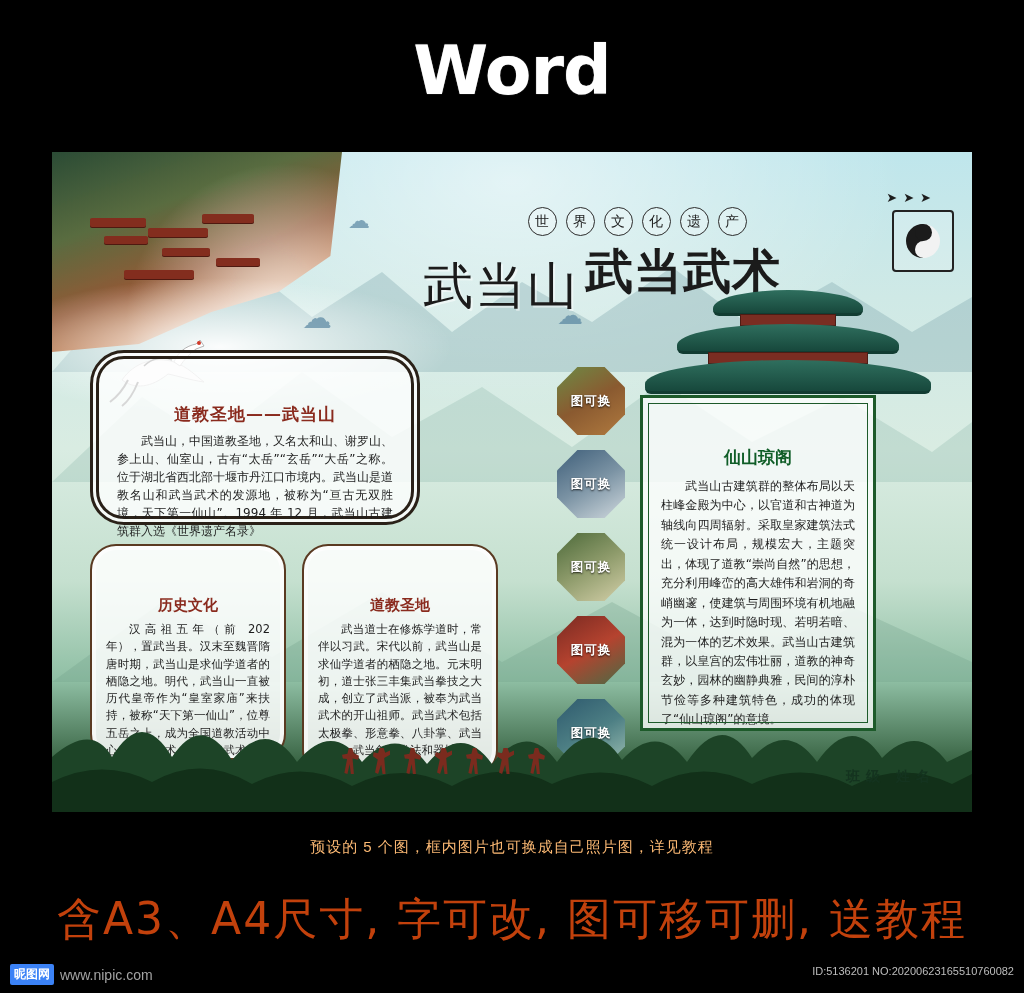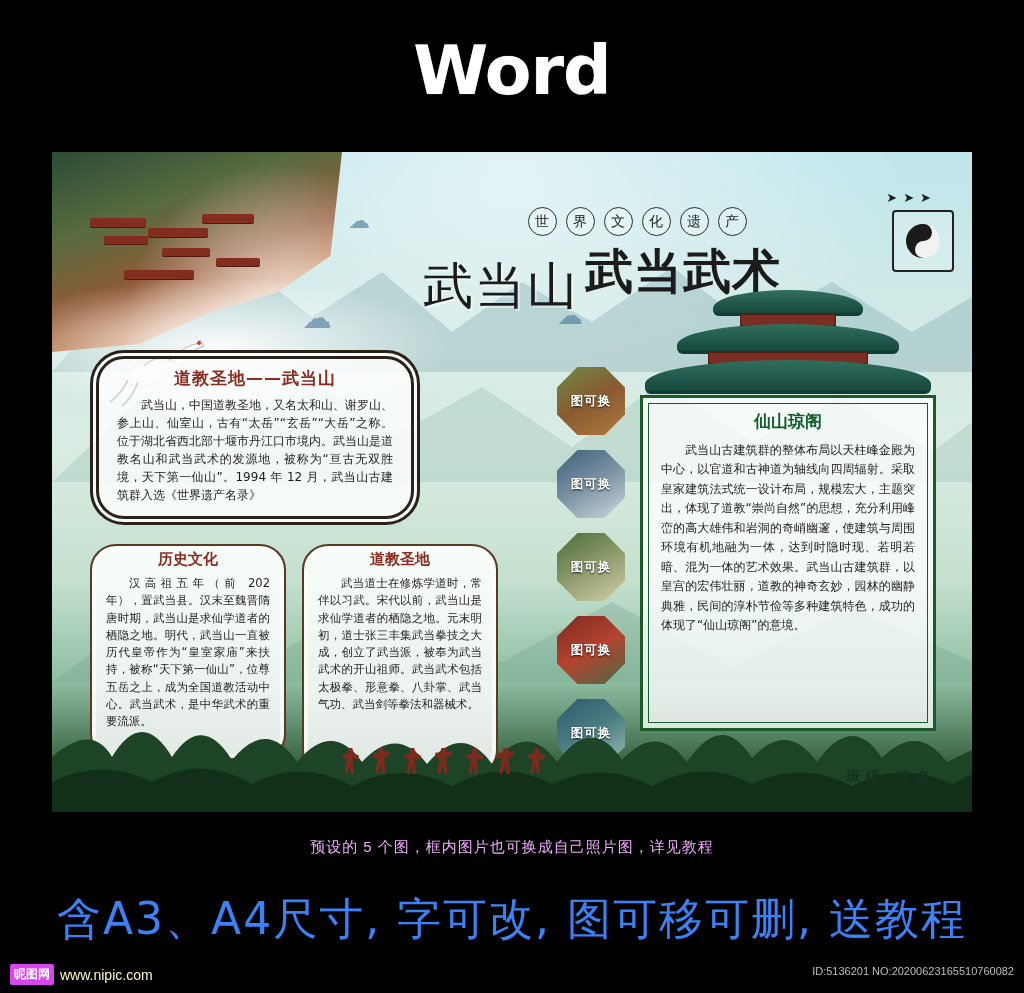--- a/index.html
+++ b/index.html
@@ -128,26 +128,27 @@
   }
 
   
   .cloud-dec { position: absolute; color: #4f7f9c; opacity: .65; font-size: 22px; }
 
   
   .box {
     position: absolute;
     background: rgba(255,255,255,.82);
     border: 2px solid #4a2b1c;
-    padding: 4px 14px 12px;
+    padding: 14px 14px 12px;
   }
   .box-title {
     text-align: center; color: #8a2b1e; font-weight: bold;
     font-family: "DejaVu Serif", serif;
     margin-bottom: 6px;
+    margin-top: 36px;
   }
   .box-body {
     font-size: 12.5px; color: #1d1d1d; line-height: 1.55; text-align: justify;
     font-family: "DejaVu Sans", sans-serif;
     text-indent: 2em;
   }
 
   
   #box-daoist {
     left: 38px; top: 198px; width: 330px; height: 175px;
@@ -166,21 +167,21 @@
     background: rgba(255,255,255,.85);
     box-shadow: inset 0 0 0 4px rgba(255,255,255,.6);
   }
   #box-history { left: 38px; top: 392px; width: 196px; height: 216px; }
   #box-wushu   { left: 250px; top: 392px; width: 196px; height: 232px; }
   .cloud-box .box-title { font-size: 15px; }
   .cloud-box .box-body { font-size: 11.5px; line-height: 1.5; }
 
   
   #box-xianshan {
-    left: 588px; top: 243px; width: 296px; height: 336px;
+    left: 588px; top: 243px; width: 236px; height: 336px;
     border: 3px solid #1d5a2a;
     background: rgba(255,255,255,.78);
     padding: 12px 18px;
   }
   #box-xianshan:before {
     content: ""; position: absolute; inset: 5px; border: 1.5px solid #1d5a2a; pointer-events: none;
   }
   #box-xianshan .box-title { font-size: 17px; color: #0f5d27; margin-bottom: 8px; font-weight: bold; }
   #box-xianshan .box-body { font-size: 12px; line-height: 1.62; }
 
@@ -227,35 +228,35 @@
   .fig.b { clip-path: polygon(38% 0,62% 0,72% 18%,100% 10%,100% 26%,66% 38%,74% 100%,56% 100%,48% 64%,30% 100%,12% 94%,28% 44%,0 32%,4% 16%,30% 20%); }
 
   .credits {
     position: absolute; right: 36px; bottom: 26px; color: #14331f; font-size: 14px;
     font-weight: bold; letter-spacing: 6px;
   }
 
   
   .note {
     position: absolute; left: 0; top: 838px; width: 100%; text-align: center;
-    color: #f0abfc; font-size: 15px; letter-spacing: 1px;
+    color: #fdba74; font-size: 15px; letter-spacing: 1px;
   }
   .bigline {
     position: absolute; left: 0; top: 890px; width: 100%; text-align: center;
-    color: #3b82f6; font-size: 44px; letter-spacing: 2px;
+    color: #c2410c; font-size: 44px; letter-spacing: 2px;
     font-family: "DejaVu Sans", sans-serif;
   }
   .footer-left {
     position: absolute; left: 10px; bottom: 8px; display: flex; align-items: center; gap: 6px;
   }
   .logo-badge {
-    background: #d946ef; color: #fff; font-size: 12px; font-weight: bold;
+    background: #3b82f6; color: #fff; font-size: 12px; font-weight: bold;
     padding: 2px 4px; border-radius: 2px;
   }
-  .footer-left .site { color: #fef9c3; font-size: 14px; }
+  .footer-left .site { color: #a3a3a3; font-size: 14px; }
   .footer-right {
     position: absolute; right: 10px; bottom: 16px; color: #bdbdbd; font-size: 11px;
   }
 </style>
 </head>
 <body>
 
 <div class="top-banner">
   <span class="word-mark">Word</span>
 </div>

